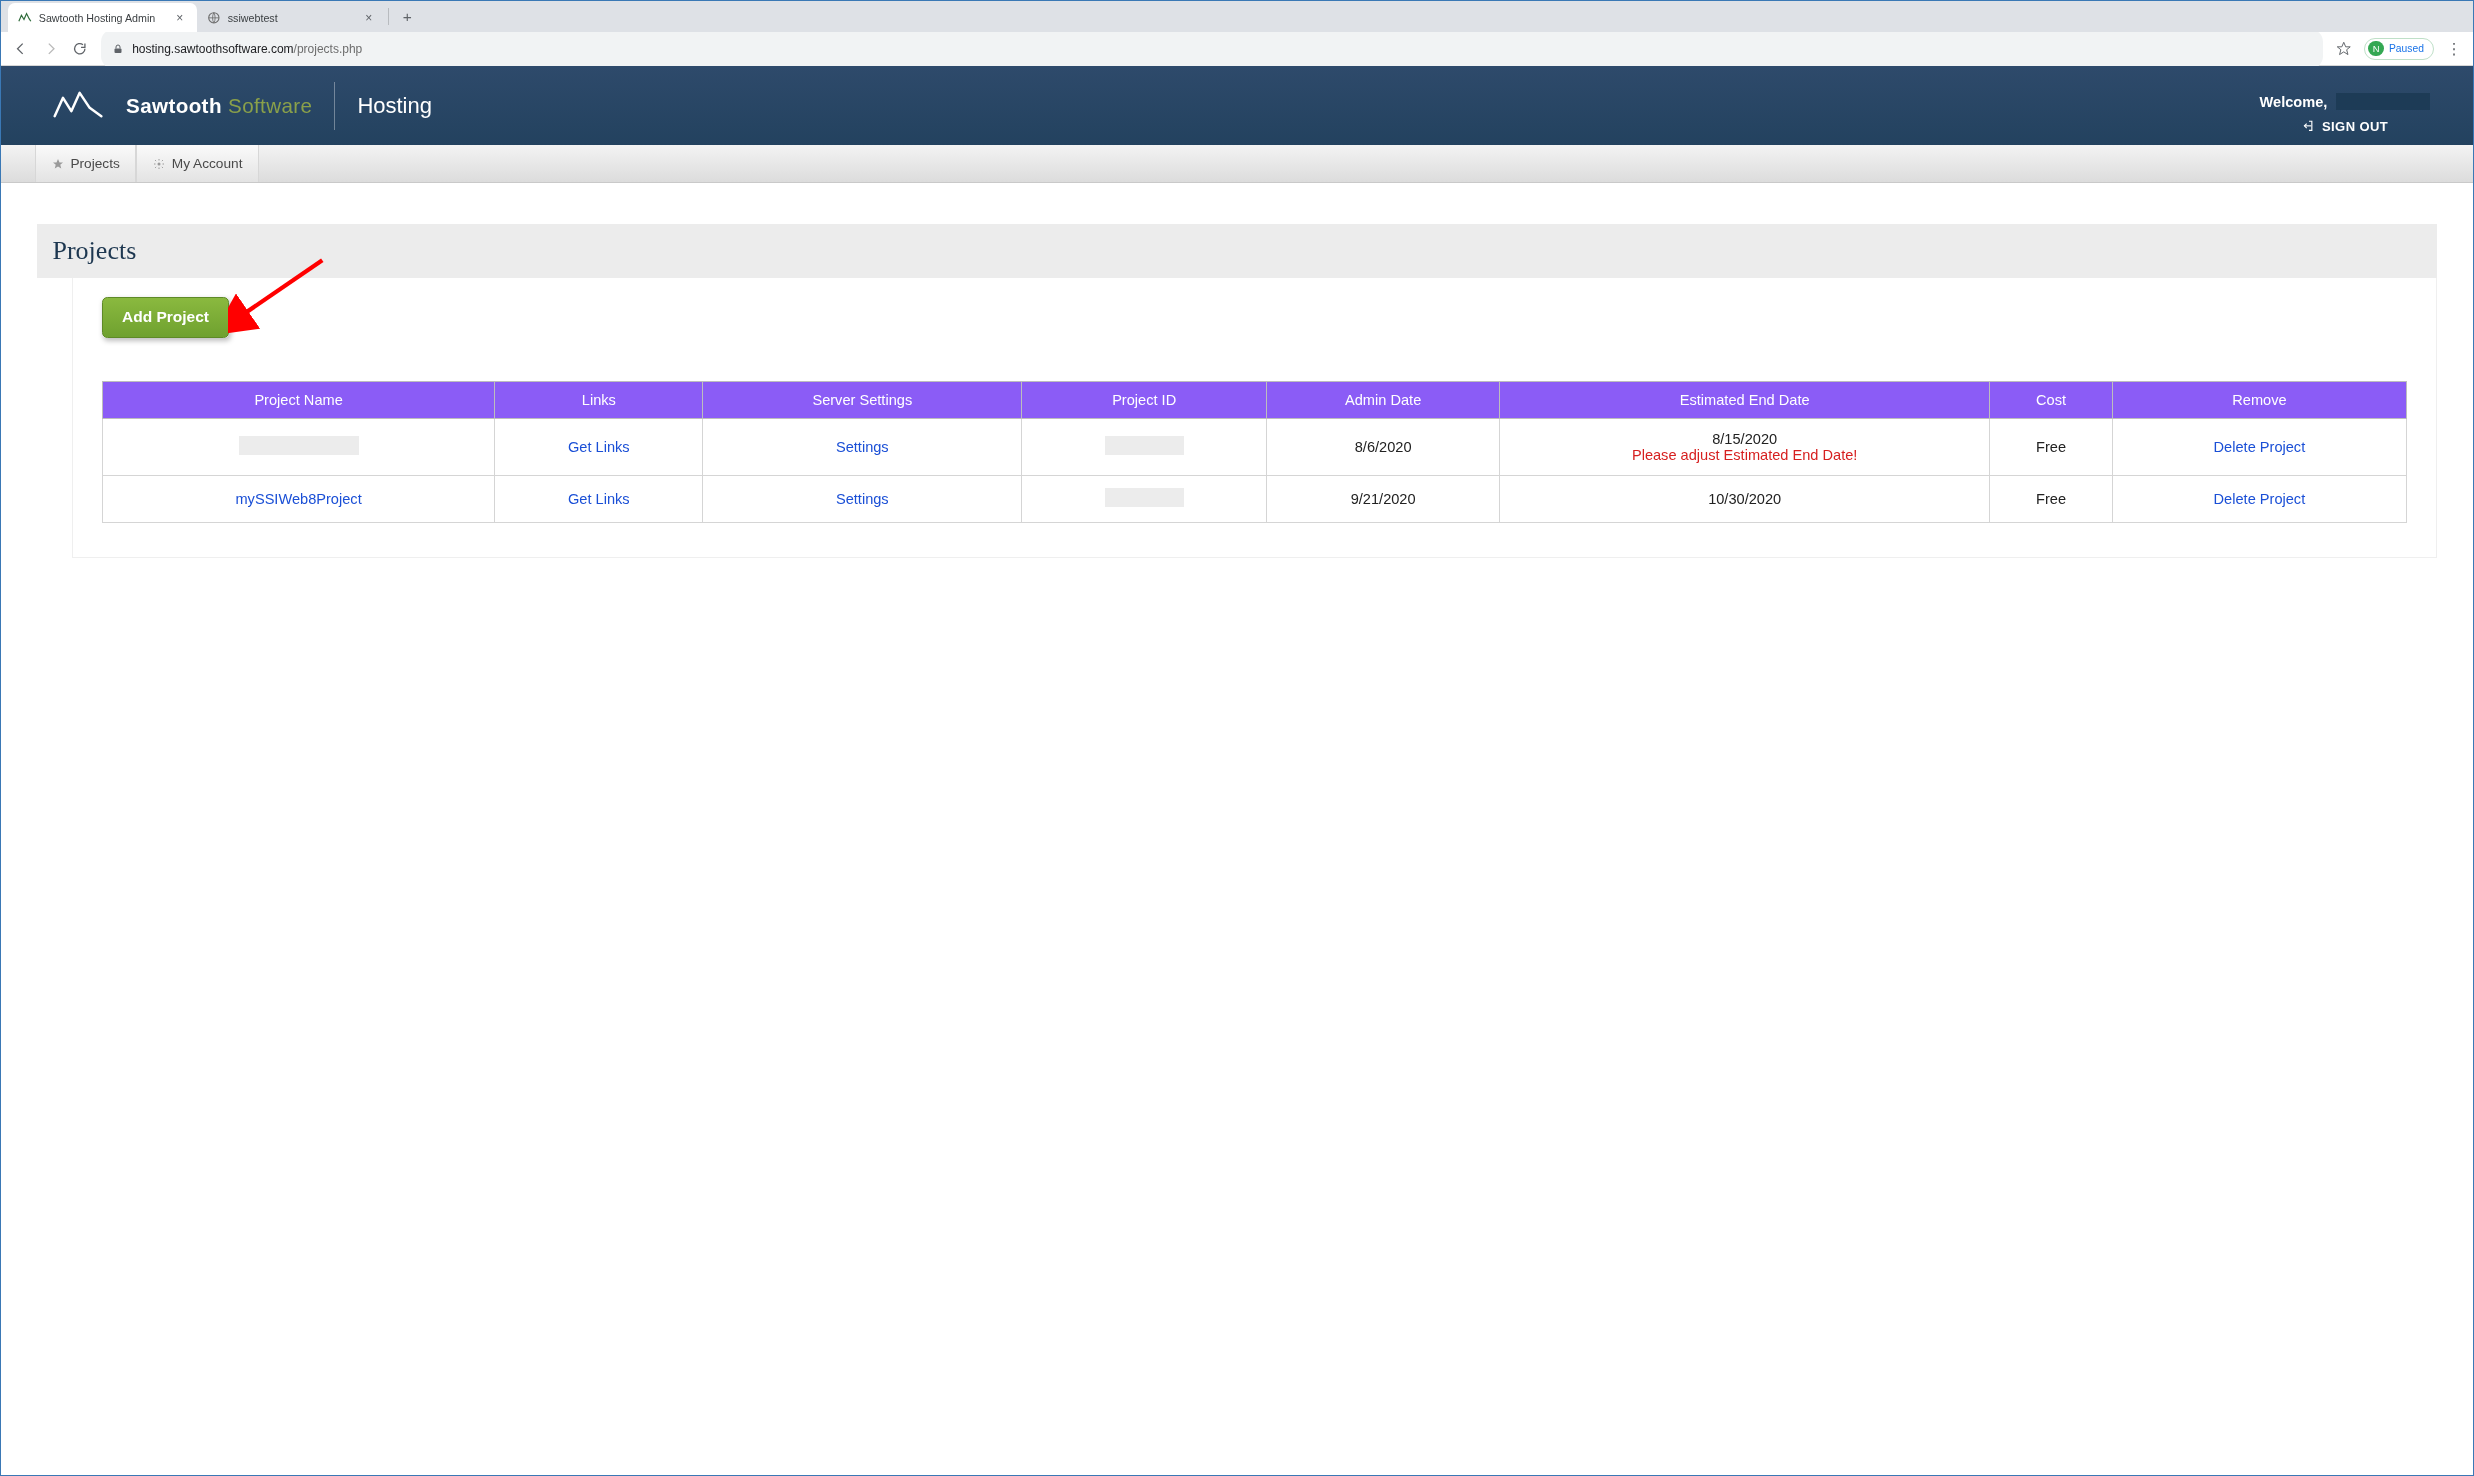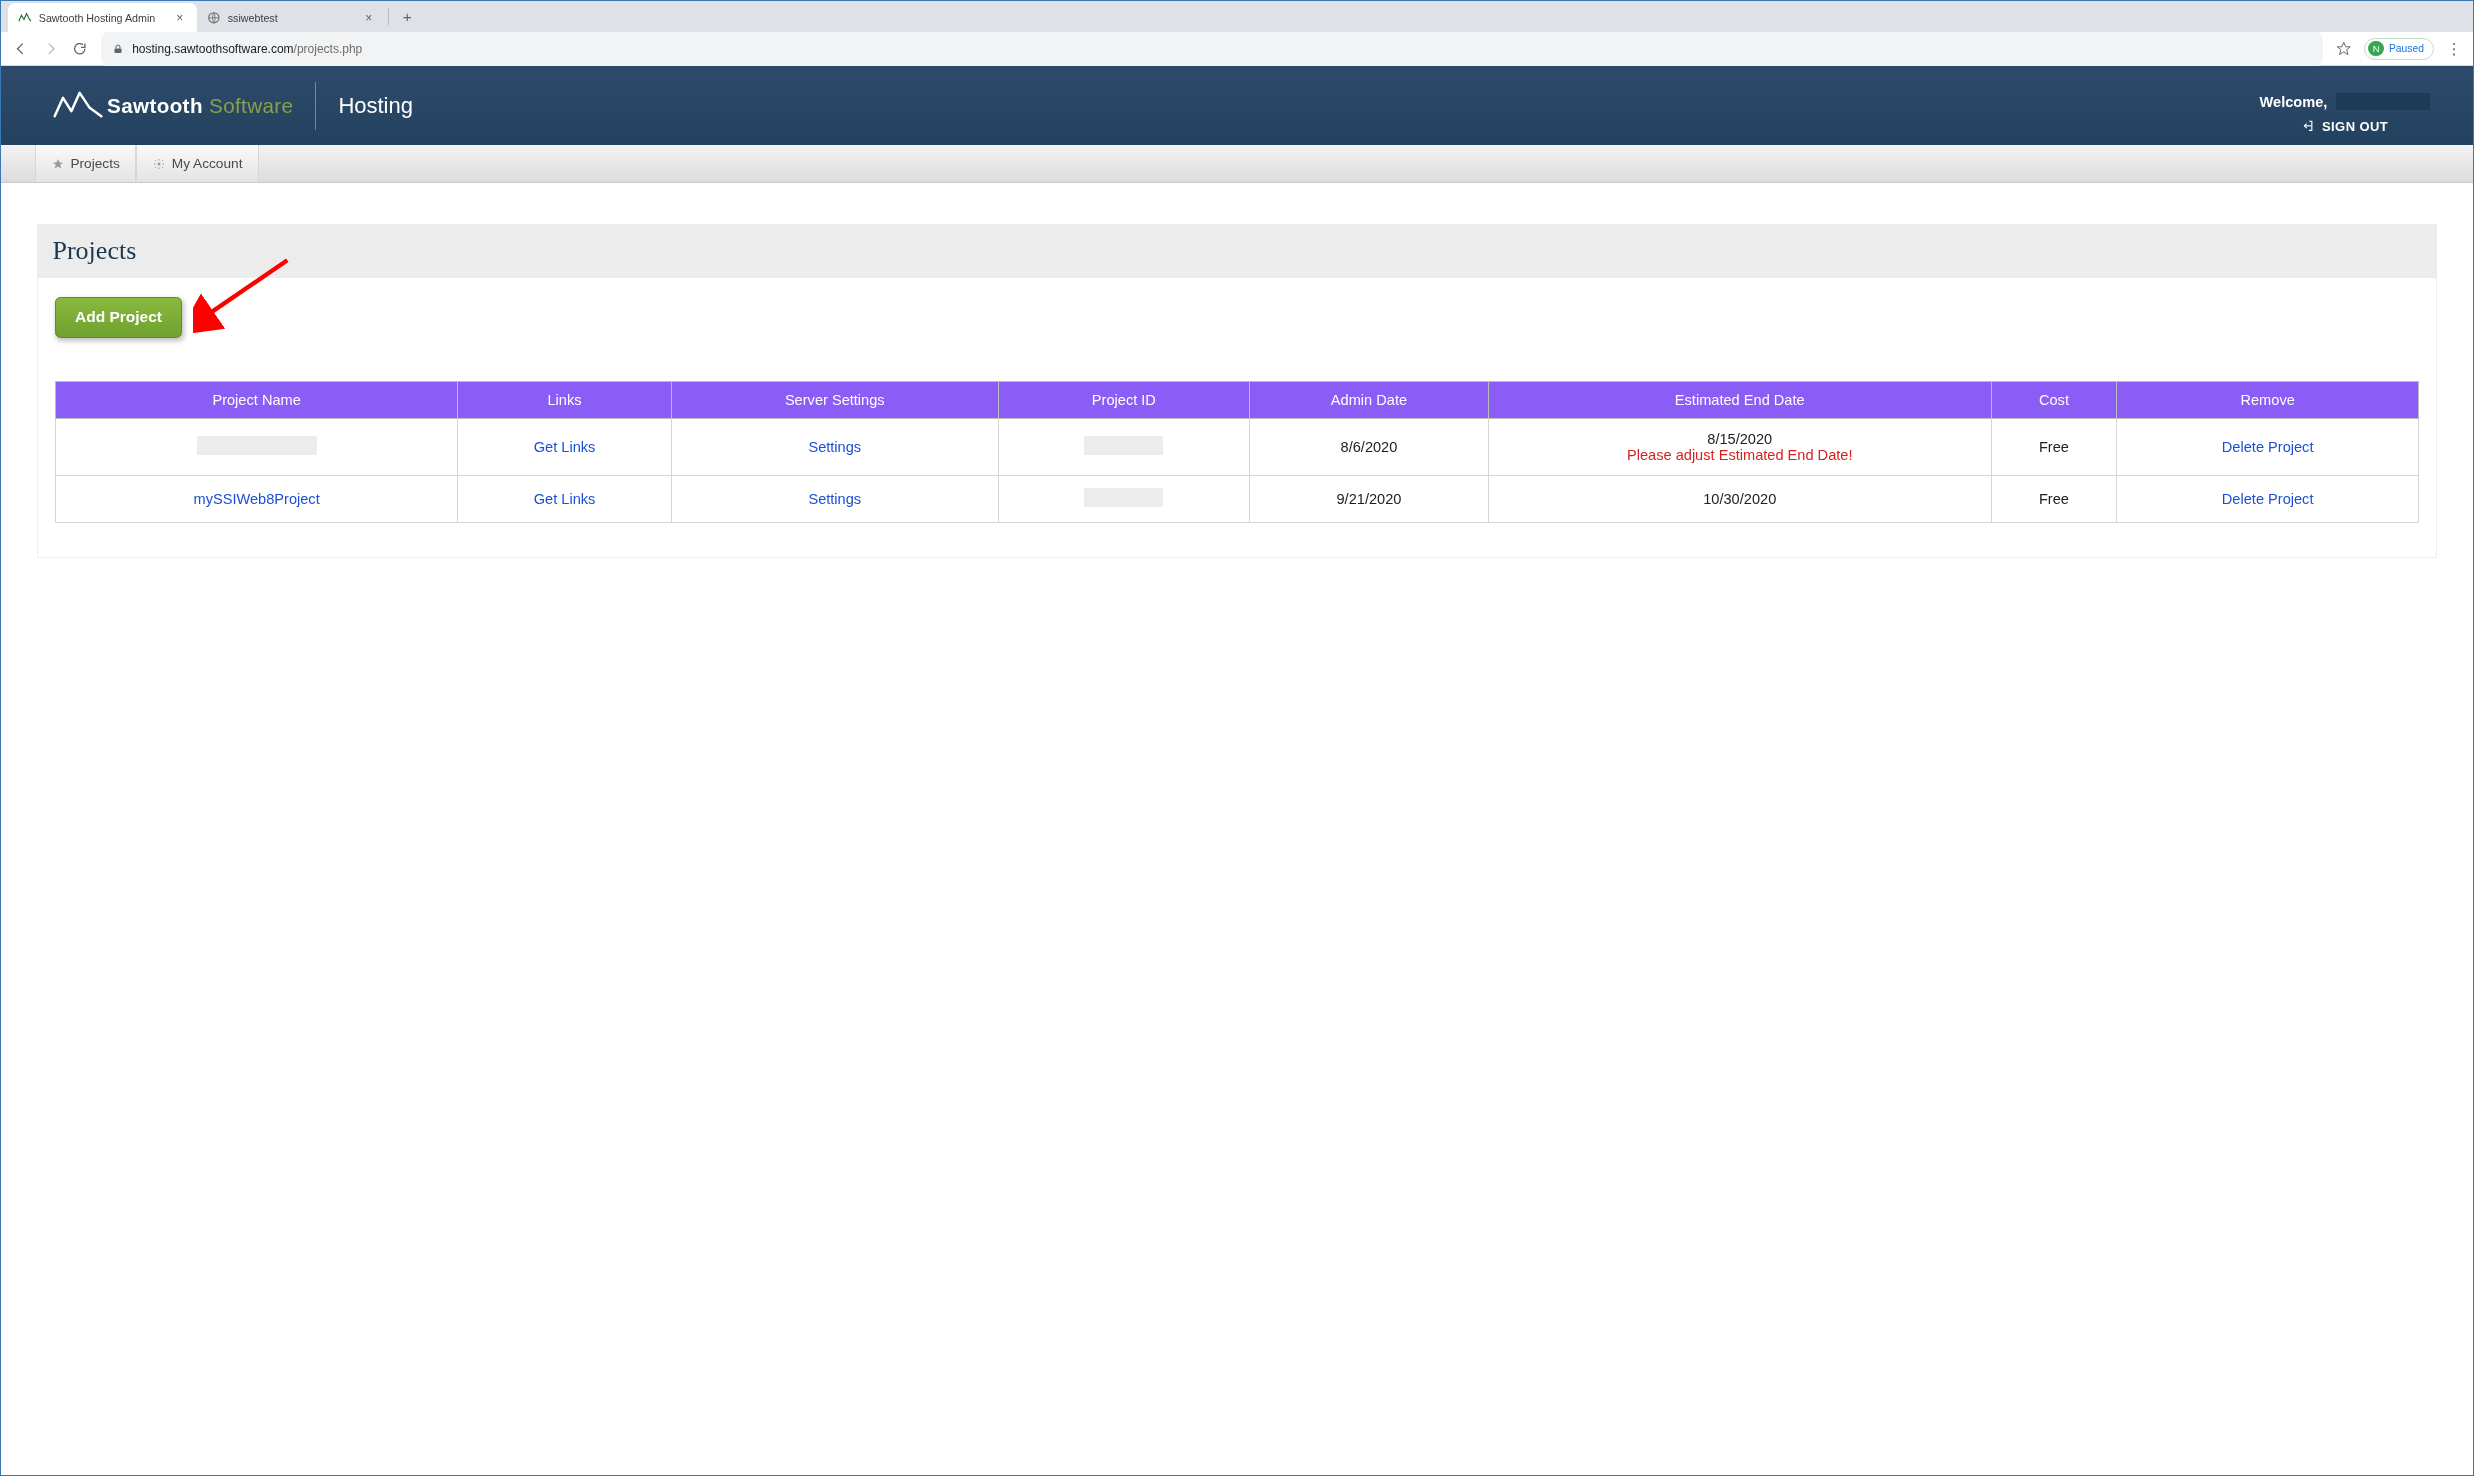--- a/index.html
+++ b/index.html
@@ -32,21 +32,21 @@
   .star { width:24px; height:24px; display:flex; align-items:center; justify-content:center; color:#5f6368; }
   .star svg { width:15.5px; height:15.5px; fill:none; stroke:#5f6368; stroke-width:1.5;}
   .profile-chip { height:22px; border:0.9px solid #bfe0c8; border-radius:11px; display:flex; align-items:center; padding:0 8.6px 0 3.4px; gap:5.2px; font-size:10.3px; color:#1a73e8; margin:0 5.2px;}
   .profile-chip .avatar { width:15.5px; height:15.5px; border-radius:50%; background:#34a853; color:#fff; font-size:9.4px; display:flex; align-items:center; justify-content:center; }
   .kebab { width:24px; height:24px; display:flex; align-items:center; justify-content:center; color:#5f6368; font-size:15.5px;}
 
   
   .page { background:#fff; }
 
   .app-header { background: linear-gradient(#2e4a6b, #23425f); height: 79px; display:flex; align-items:center; color:#fff; padding:0 43px 0 52px; position:relative; }
-  .logo-block { display:flex; align-items:center; gap:4px; }
+  .logo-block { display:flex; align-items:center; gap:23px; }
   .logo-mark svg { width:50px; height:31px; }
   .logo-text { font-size:20.6px; letter-spacing:0.4px; }
   .logo-text .bold { font-weight:700; color:#fff; }
   .logo-text .soft { font-weight:400; color:#8aa04a; }
   .vline { width:0.9px; height:48px; background:rgba(255,255,255,0.35); margin:0 22px; }
   .app-header .section { font-size:22px; font-weight:400; }
   .welcome-block { position:absolute; right:43px; top:12px; text-align:right; }
   .welcome-row { font-size:14.6px; font-weight:600; display:flex; align-items:center; justify-content:flex-end; gap:8.6px;margin-top:15px;}
   .welcome-row .redact { width:94px; height:17px; background:#1d3b56; display:inline-block; }
   .signout { margin-top:8.6px; font-size:13px; font-weight:700; letter-spacing:0.4px; display:flex; align-items:center; justify-content:center; gap:6.9px; }
@@ -54,21 +54,21 @@
 
   .app-tabs { height:38px; background: linear-gradient(#f3f3f3,#dcdcdc); border-bottom:0.9px solid #c9c9c9; display:flex; align-items:stretch; padding-left:34px; }
   .app-tab { display:flex; align-items:center; padding:0 15.5px; font-size:13.7px; color:#4a4a4a; gap:6.9px; border-left:0.9px solid #d7d7d7; border-right:0.9px solid #d7d7d7; background:linear-gradient(#fafafa,#e3e3e3);}
   .app-tab:first-child { border-left:0.9px solid #d7d7d7;}
   .app-tab .ticon { color:#9a9a9a; display:flex; }
   .app-tab .ticon svg { width:12px; height:12px; fill:#9a9a9a; }
 
   .content { padding: 41px 36px; }
   .panel-head { background:#ececec; padding:12px 15.5px; }
   .panel-head h1 { font-size:26px; font-weight:400; color:#1d3750; font-family: Georgia, 'Times New Roman', serif;}
-  .panel-body { background:#fff; padding:19px 17px 34px; border:0.9px solid #efefef; border-top:none; position:relative;}
+  .panel-body { background:#fff; padding:19px 29px 34px; border:0.9px solid #efefef; border-top:none; position:relative;margin-left:35px;}
 
   .add-btn { display:inline-block; background: linear-gradient(#8ab93f,#6fa12f); color:#fff; font-weight:700; font-size:15.5px; padding:10.3px 19px; border-radius:5.2px; border:0.9px solid #5e8a27; box-shadow: 1.7px 2.6px 5.2px rgba(0,0,0,0.25); cursor:pointer; }
 
   .arrow-annot { position:absolute; left:155px; top:-22px; pointer-events:none; }
   .arrow-annot svg { width:103px; height:77px; }
 
   table.proj { width:100%; border-collapse:collapse; margin-top:43px; font-size:14.6px; }
   table.proj th { background:#8b5cf6; color:#fff; font-weight:400; padding:10.3px 6.9px; border:0.9px solid #bdbdbd; }
   table.proj td { border:0.9px solid #d5d5d5; padding:12px 6.9px; text-align:center; color:#222; vertical-align:middle;}
   table.proj td .redact { display:inline-block; background:#ececec; height:19px; width:120px; }

